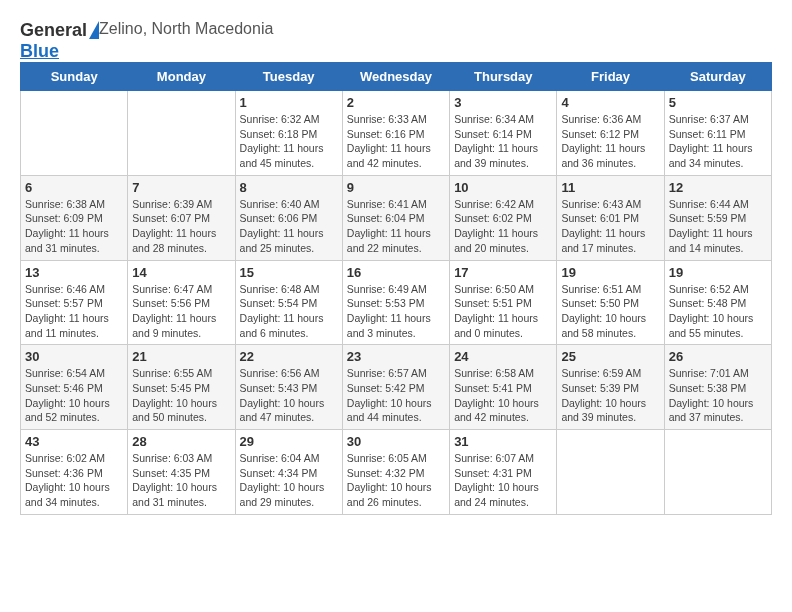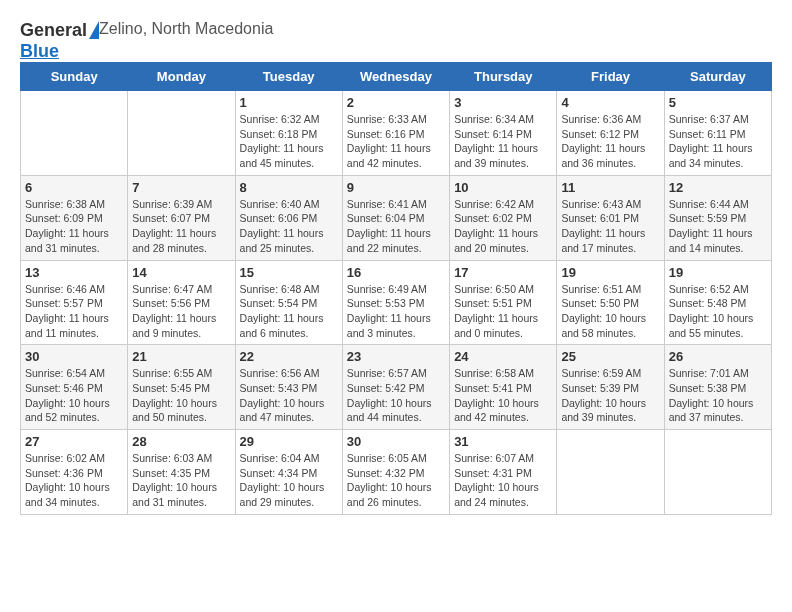--- a/index.html
+++ b/index.html
@@ -236,21 +236,21 @@
           <span class="day-number">25</span>
           <div class="day-detail">Sunrise: 6:59 AM<br>Sunset: 5:39 PM<br>Daylight: 10 hours and 39 minutes.</div>
         </td>
         <td>
           <span class="day-number">26</span>
           <div class="day-detail">Sunrise: 7:01 AM<br>Sunset: 5:38 PM<br>Daylight: 10 hours and 37 minutes.</div>
         </td>
       </tr>
       <tr>
         <td>
-          <span class="day-number">27</span>
+          <span class="day-number">43</span>
           <div class="day-detail">Sunrise: 6:02 AM<br>Sunset: 4:36 PM<br>Daylight: 10 hours and 34 minutes.</div>
         </td>
         <td>
           <span class="day-number">28</span>
           <div class="day-detail">Sunrise: 6:03 AM<br>Sunset: 4:35 PM<br>Daylight: 10 hours and 31 minutes.</div>
         </td>
         <td>
           <span class="day-number">29</span>
           <div class="day-detail">Sunrise: 6:04 AM<br>Sunset: 4:34 PM<br>Daylight: 10 hours and 29 minutes.</div>
         </td>

